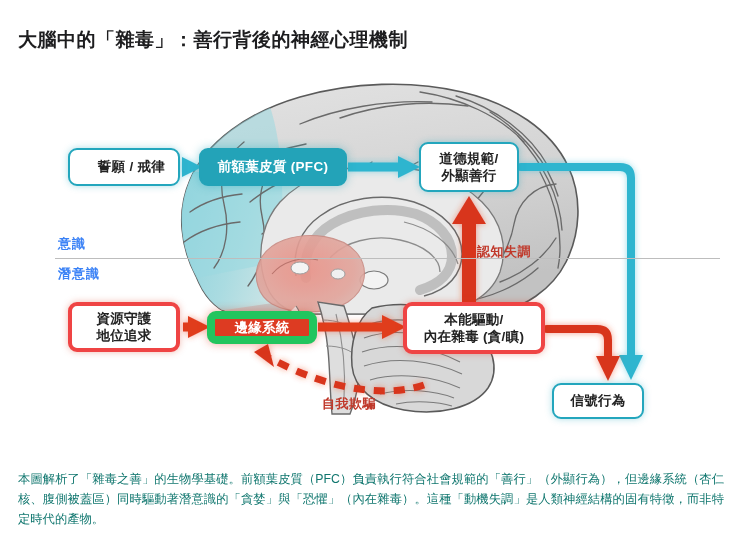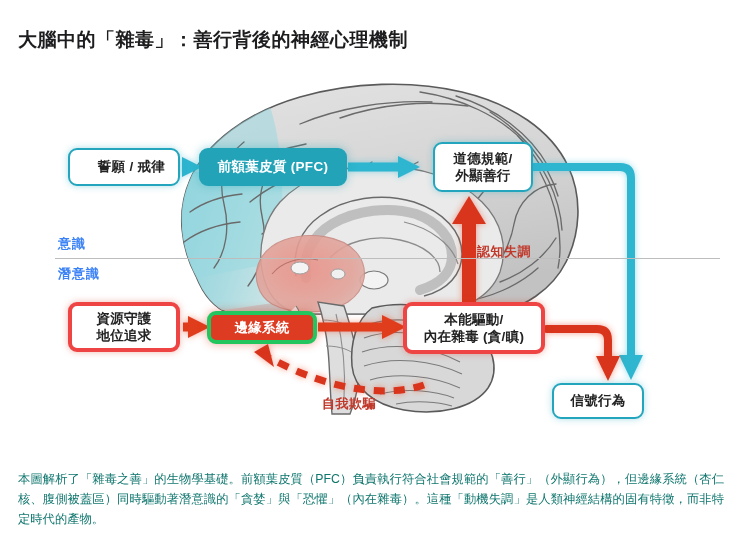--- a/index.html
+++ b/index.html
@@ -81,28 +81,28 @@
     box-shadow: 0 0 7px rgba(216,57,31,0.35);
   }
   .node.fill-teal {
     background: #23a3b8;
     border: 2px solid #23a3b8;
     color: #ffffff;
     box-shadow: 0 0 10px rgba(35,163,184,0.45);
   }
   .node.fill-red {
     background: #dd3b22;
-    border: 4px solid #22c55e;
+    border: 8px solid #22c55e;
     color: #ffffff;
     box-shadow: 0 0 10px rgba(221,59,34,0.45);
   }
 
   #nVow       { left: 68px;  top: 86px;  width: 112px; height: 38px; padding-left: 24px; }
   #nPfc       { left: 199px; top: 86px;  width: 148px; height: 38px; }
-  #nMoral     { left: 433px; top: 80px;  width: 100px; height: 50px; text-align: center; }
+  #nMoral     { left: 419px; top: 80px;  width: 100px; height: 50px; text-align: center; }
   #nResource  { left: 68px;  top: 240px; width: 112px; height: 50px; }
   #nLimbic    { left: 207px; top: 249px; width: 110px; height: 33px; }
   #nInstinct  { left: 403px; top: 240px; width: 142px; height: 52px; }
   #nSignal    { left: 552px; top: 321px; width: 92px; height: 36px; }
 
   
   .edge-label {
     position: absolute;
     font-size: 13px;
     font-weight: bold;

